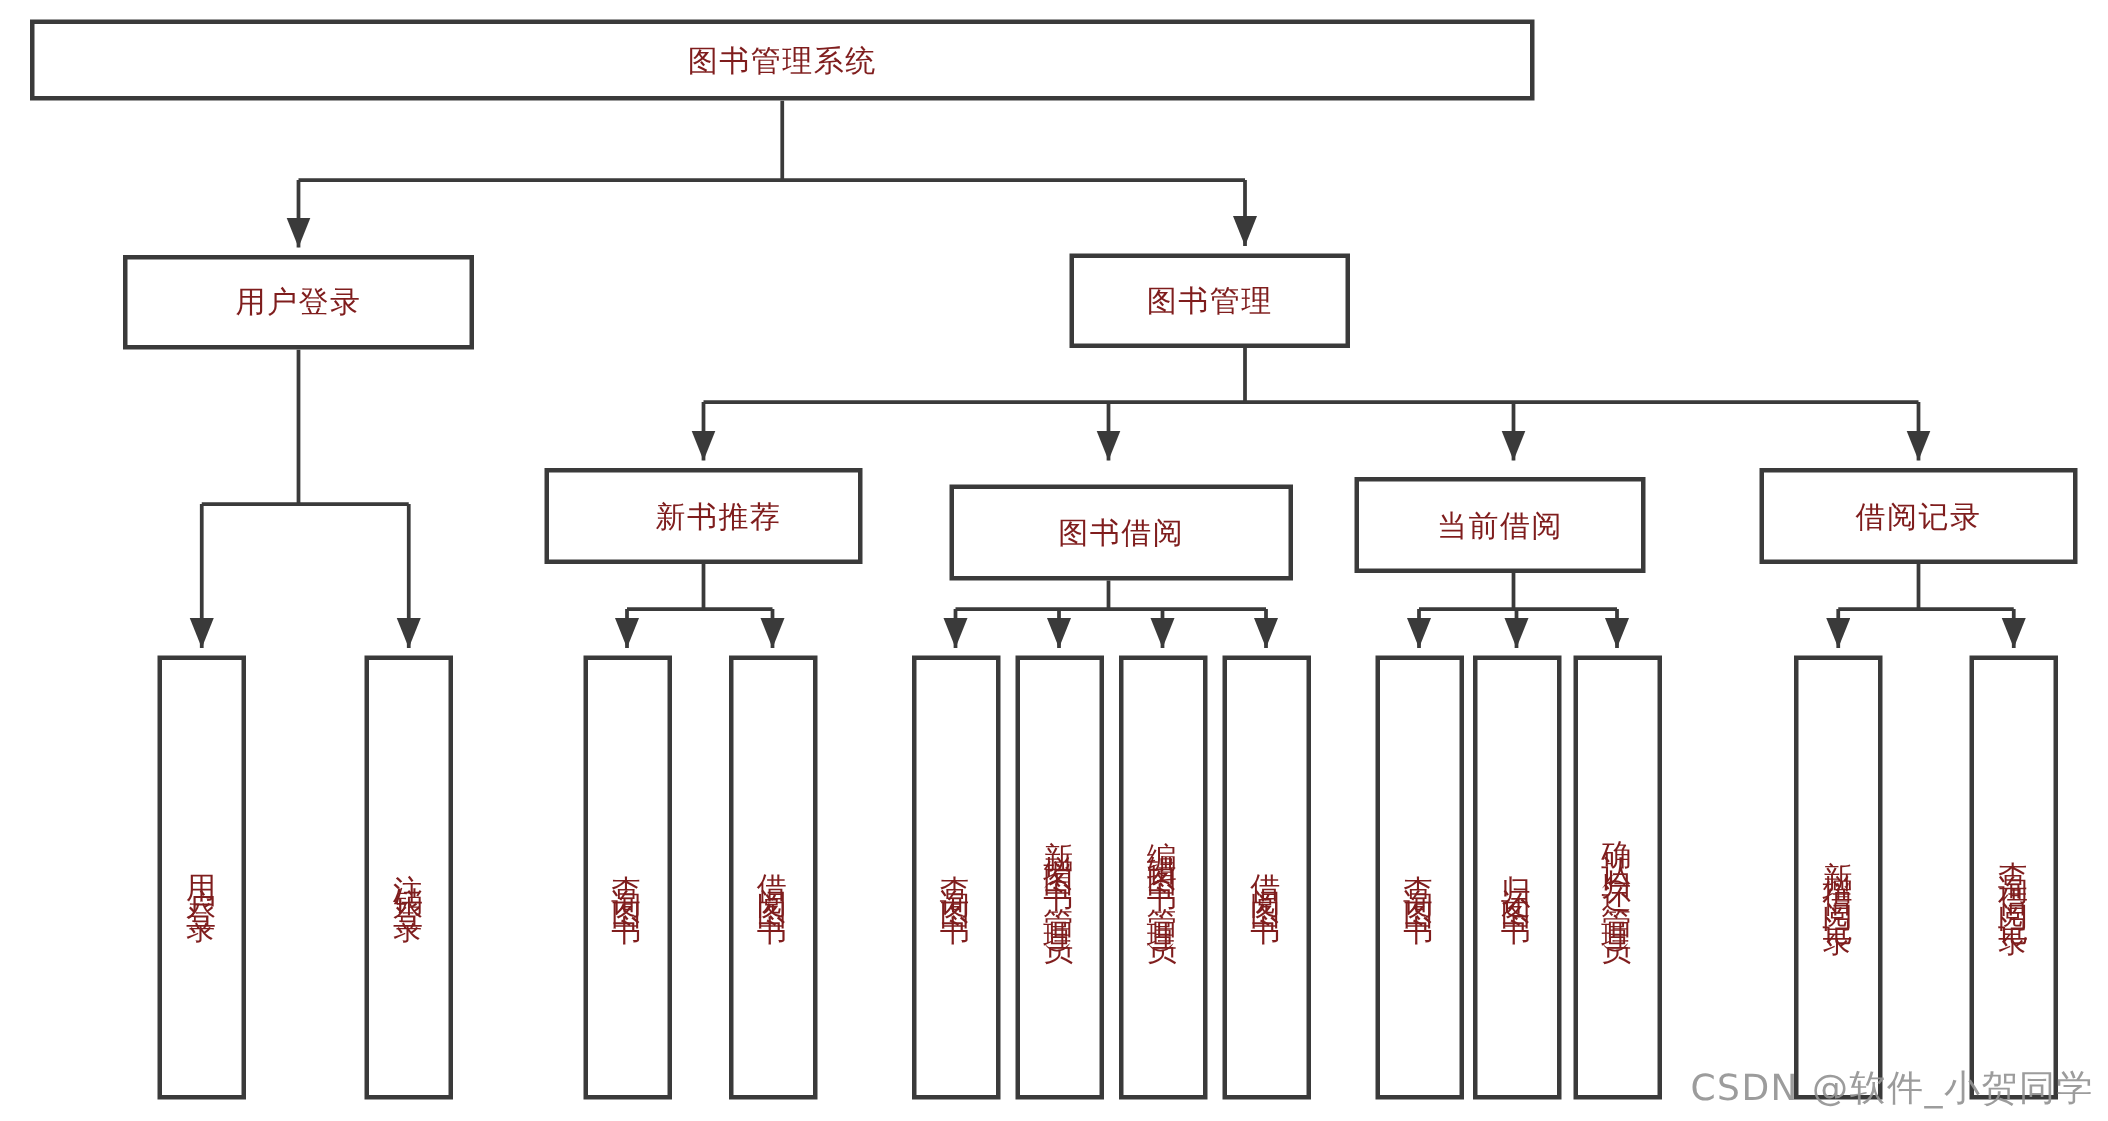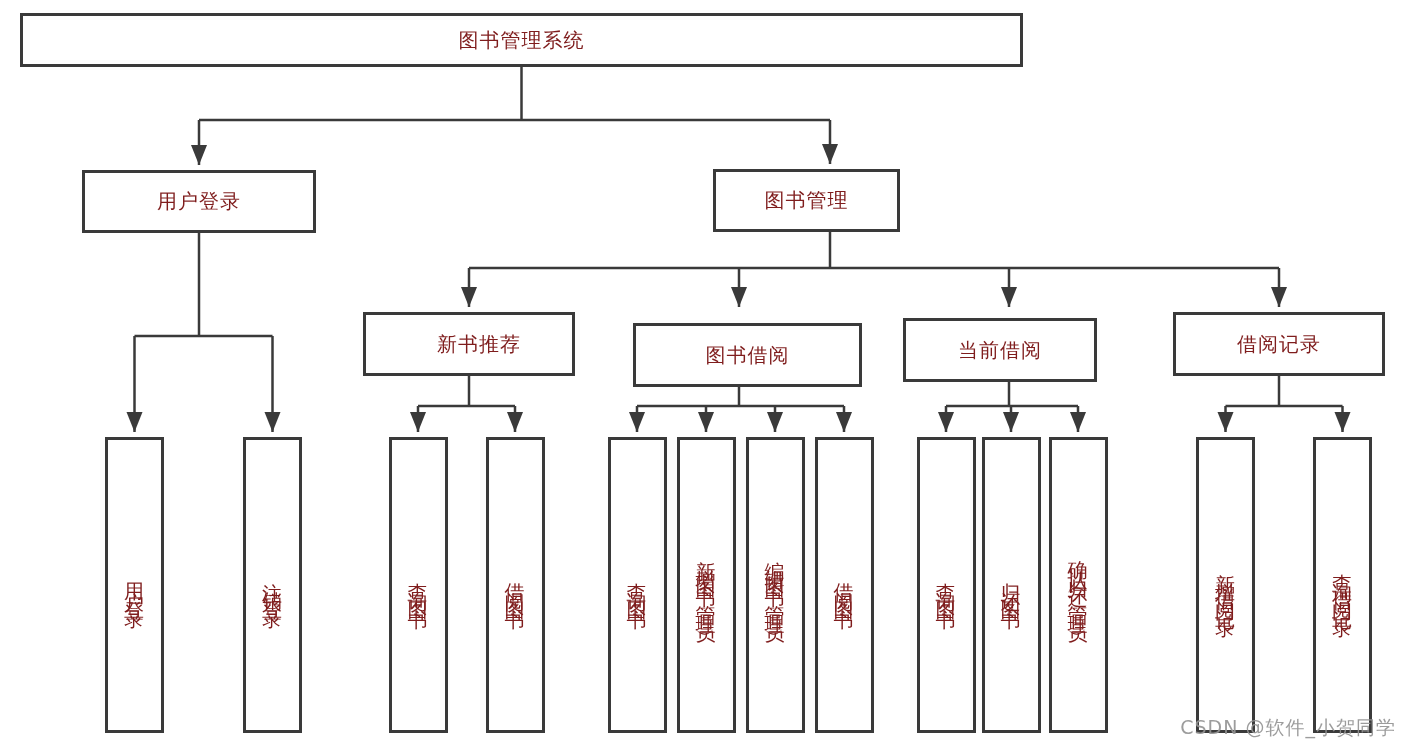--- a/index.html
+++ b/index.html
@@ -48,21 +48,21 @@
     writing-mode: vertical-rl;
     text-orientation: mixed;
     letter-spacing: 9px;
     line-height: 1;
   }
   .watermark {
     position: absolute;
     right: 9px;
     bottom: 6px;
     z-index: 3;
-    font-size: 19px;
+    font-size: 24px;
     color: rgba(148, 148, 148, 0.92);
     letter-spacing: 1px;
     white-space: nowrap;
   }
 </style>
 </head>
 <body>
 
 <div class="stage">
 

